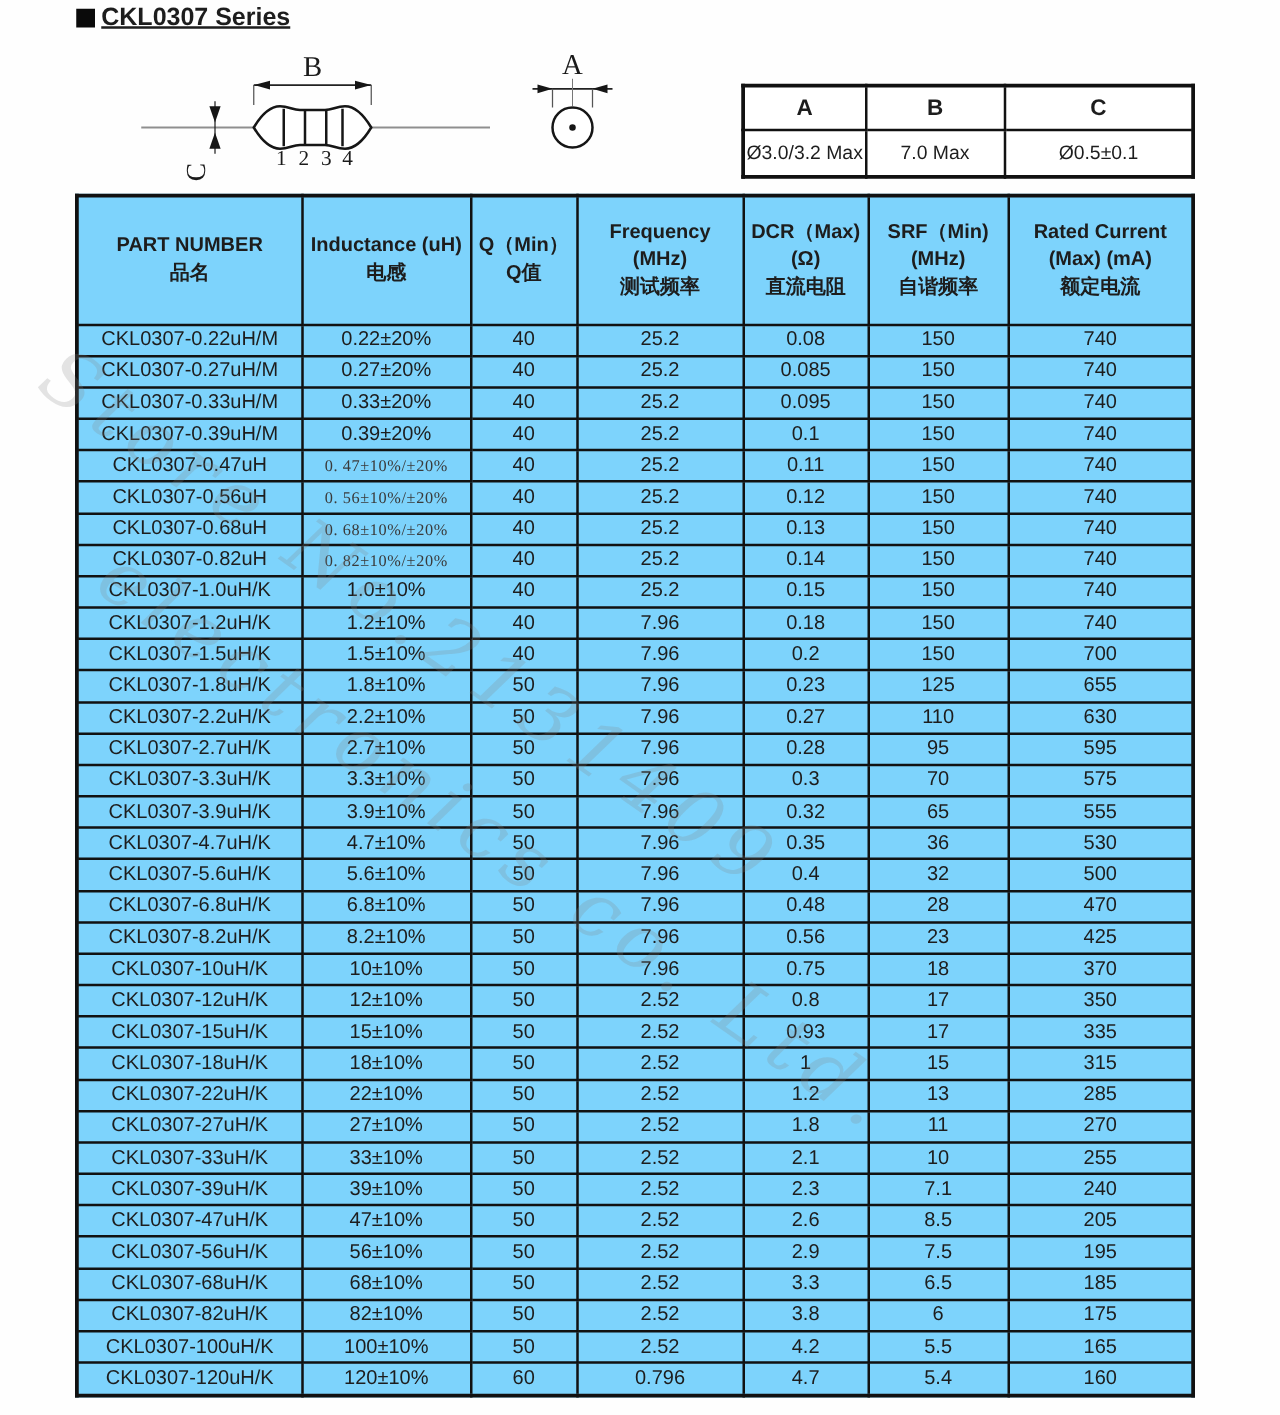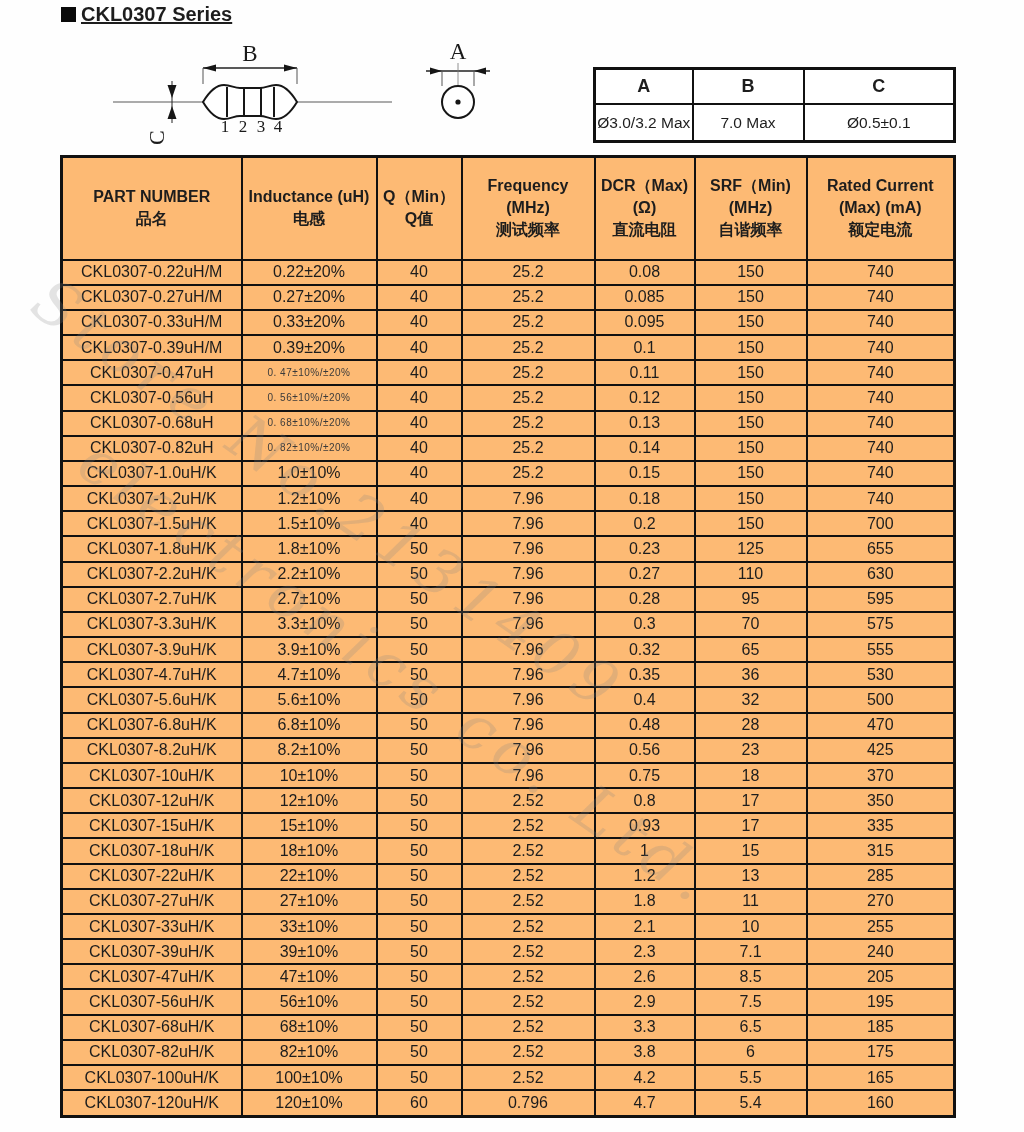--- a/index.html
+++ b/index.html
@@ -18,29 +18,29 @@
   
   .dims-table{position:absolute;left:593px;top:67px;width:360px;border-collapse:collapse;
               table-layout:fixed;border:3px solid #111;}
   .dims-table th,.dims-table td{border:2px solid #111;text-align:center;vertical-align:middle;
               padding:0;background:#fff;}
   .dims-table th{height:33px;font-size:18px;font-weight:700;}
   .dims-table td{height:35px;font-size:15.5px;margin-left:24px;}
 
   
   .spec-table{position:absolute;left:60px;top:155px;width:893px;height:963px;
-              border-collapse:collapse;table-layout:fixed;border:3px solid #111;background:#fdba74;}
+              border-collapse:collapse;table-layout:fixed;border:3px solid #111;background:#7dd3fc;}
   .spec-table th,.spec-table td{border:2px solid #111;text-align:center;vertical-align:middle;
               padding:0;overflow:hidden;white-space:nowrap;}
   .spec-table thead tr{height:103px;}
   .spec-table th{font-size:16px;font-weight:700;line-height:1.4;}
   .spec-table th .hl{display:block;}
   .spec-table td{font-size:16px;line-height:1;}
-  .spec-table td.serif{font-family:Liberation Sans, sans-serif;
-              font-size:10px;color:#3a3a3a;letter-spacing:0.5px;}
+  .spec-table td.serif{font-family:Liberation Serif, serif;
+              font-size:13px;color:#3a3a3a;letter-spacing:0.5px;}
 
   
   .watermark{position:absolute;left:70px;top:250px;width:960px;z-index:5;
              transform:rotate(35deg);transform-origin:0 0;pointer-events:none;
              font-family:"DejaVu Serif",serif;font-style:italic;
              color:rgba(130,130,130,0.22);font-size:62px;letter-spacing:8px;line-height:1.7;}
   .watermark .wl2{padding-left:130px;}
 </style>
 </head>
 <body>

